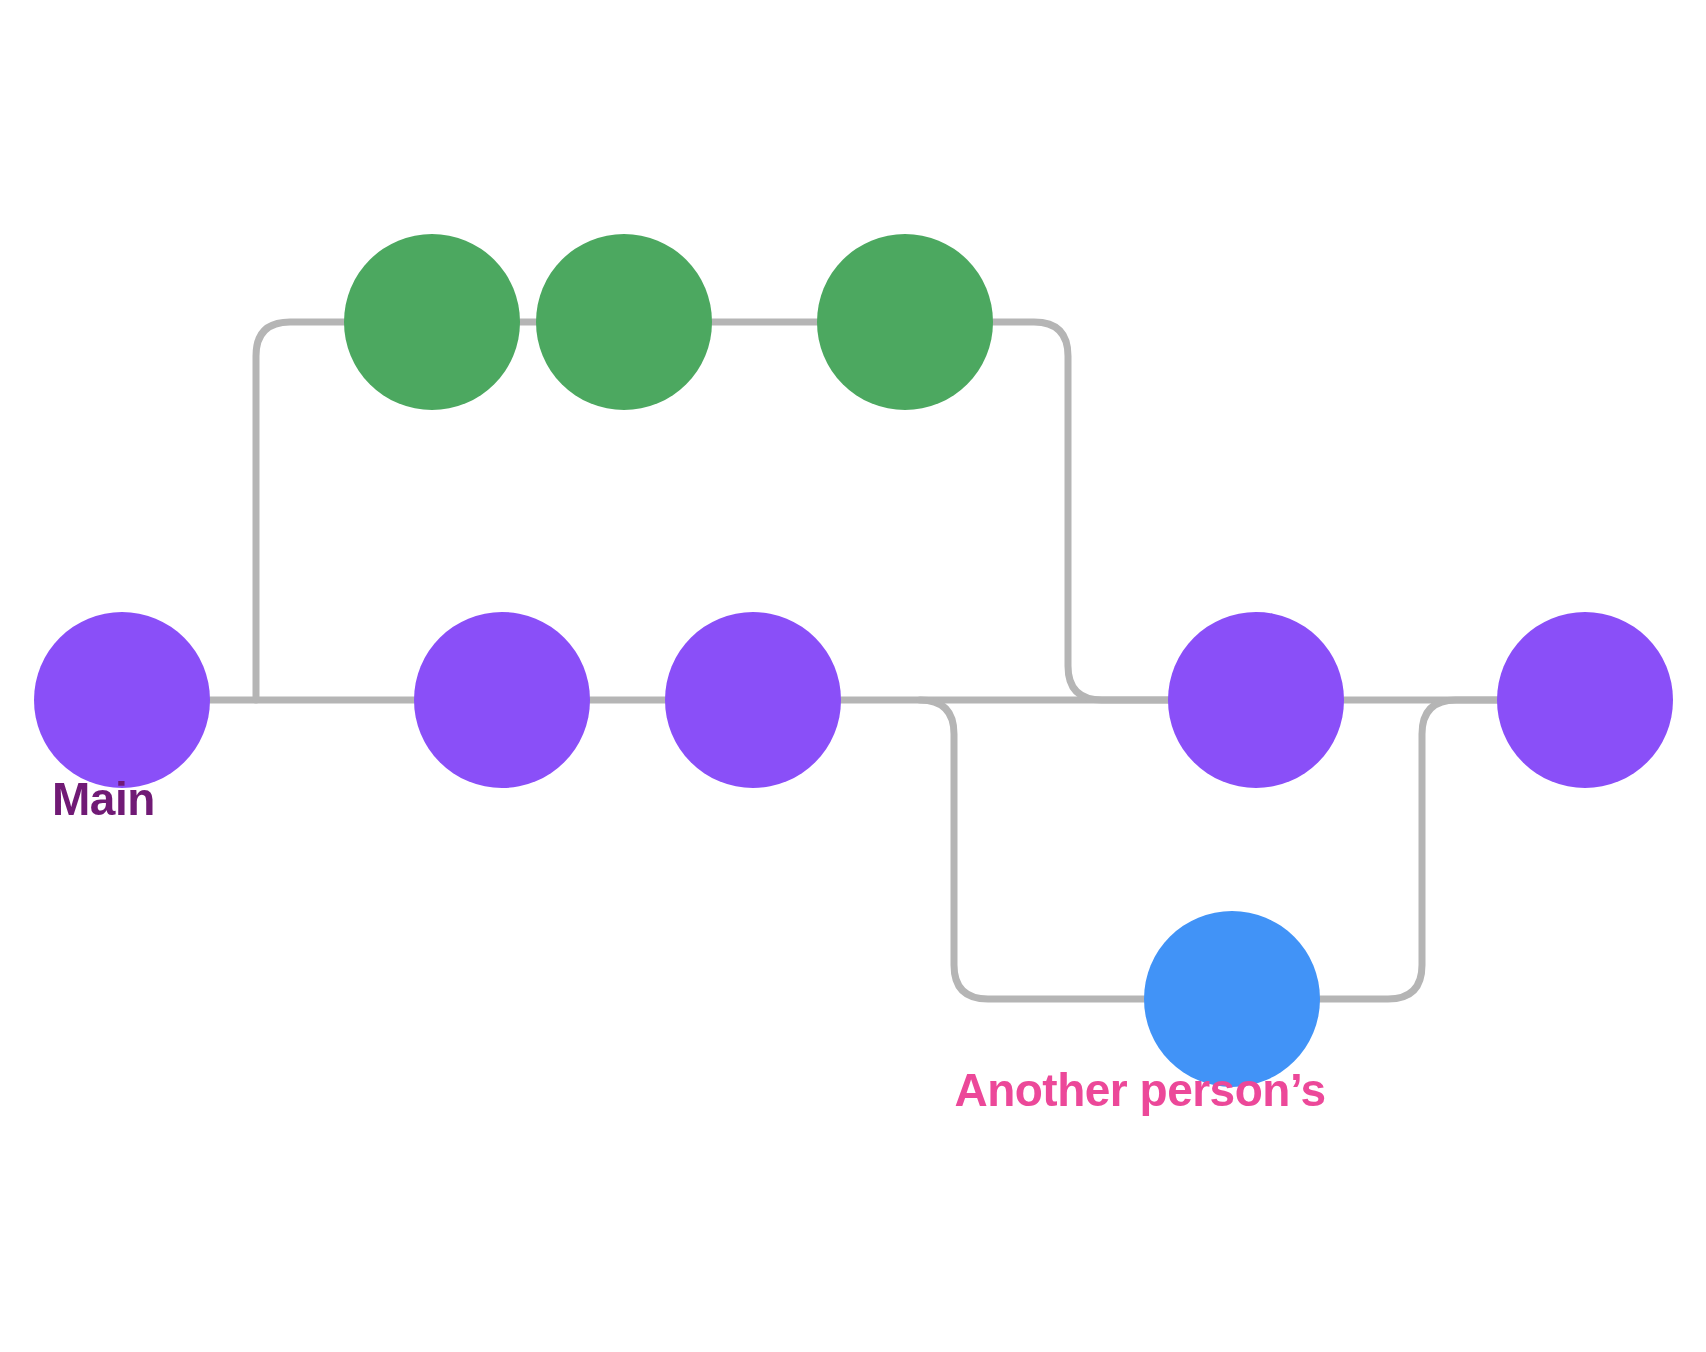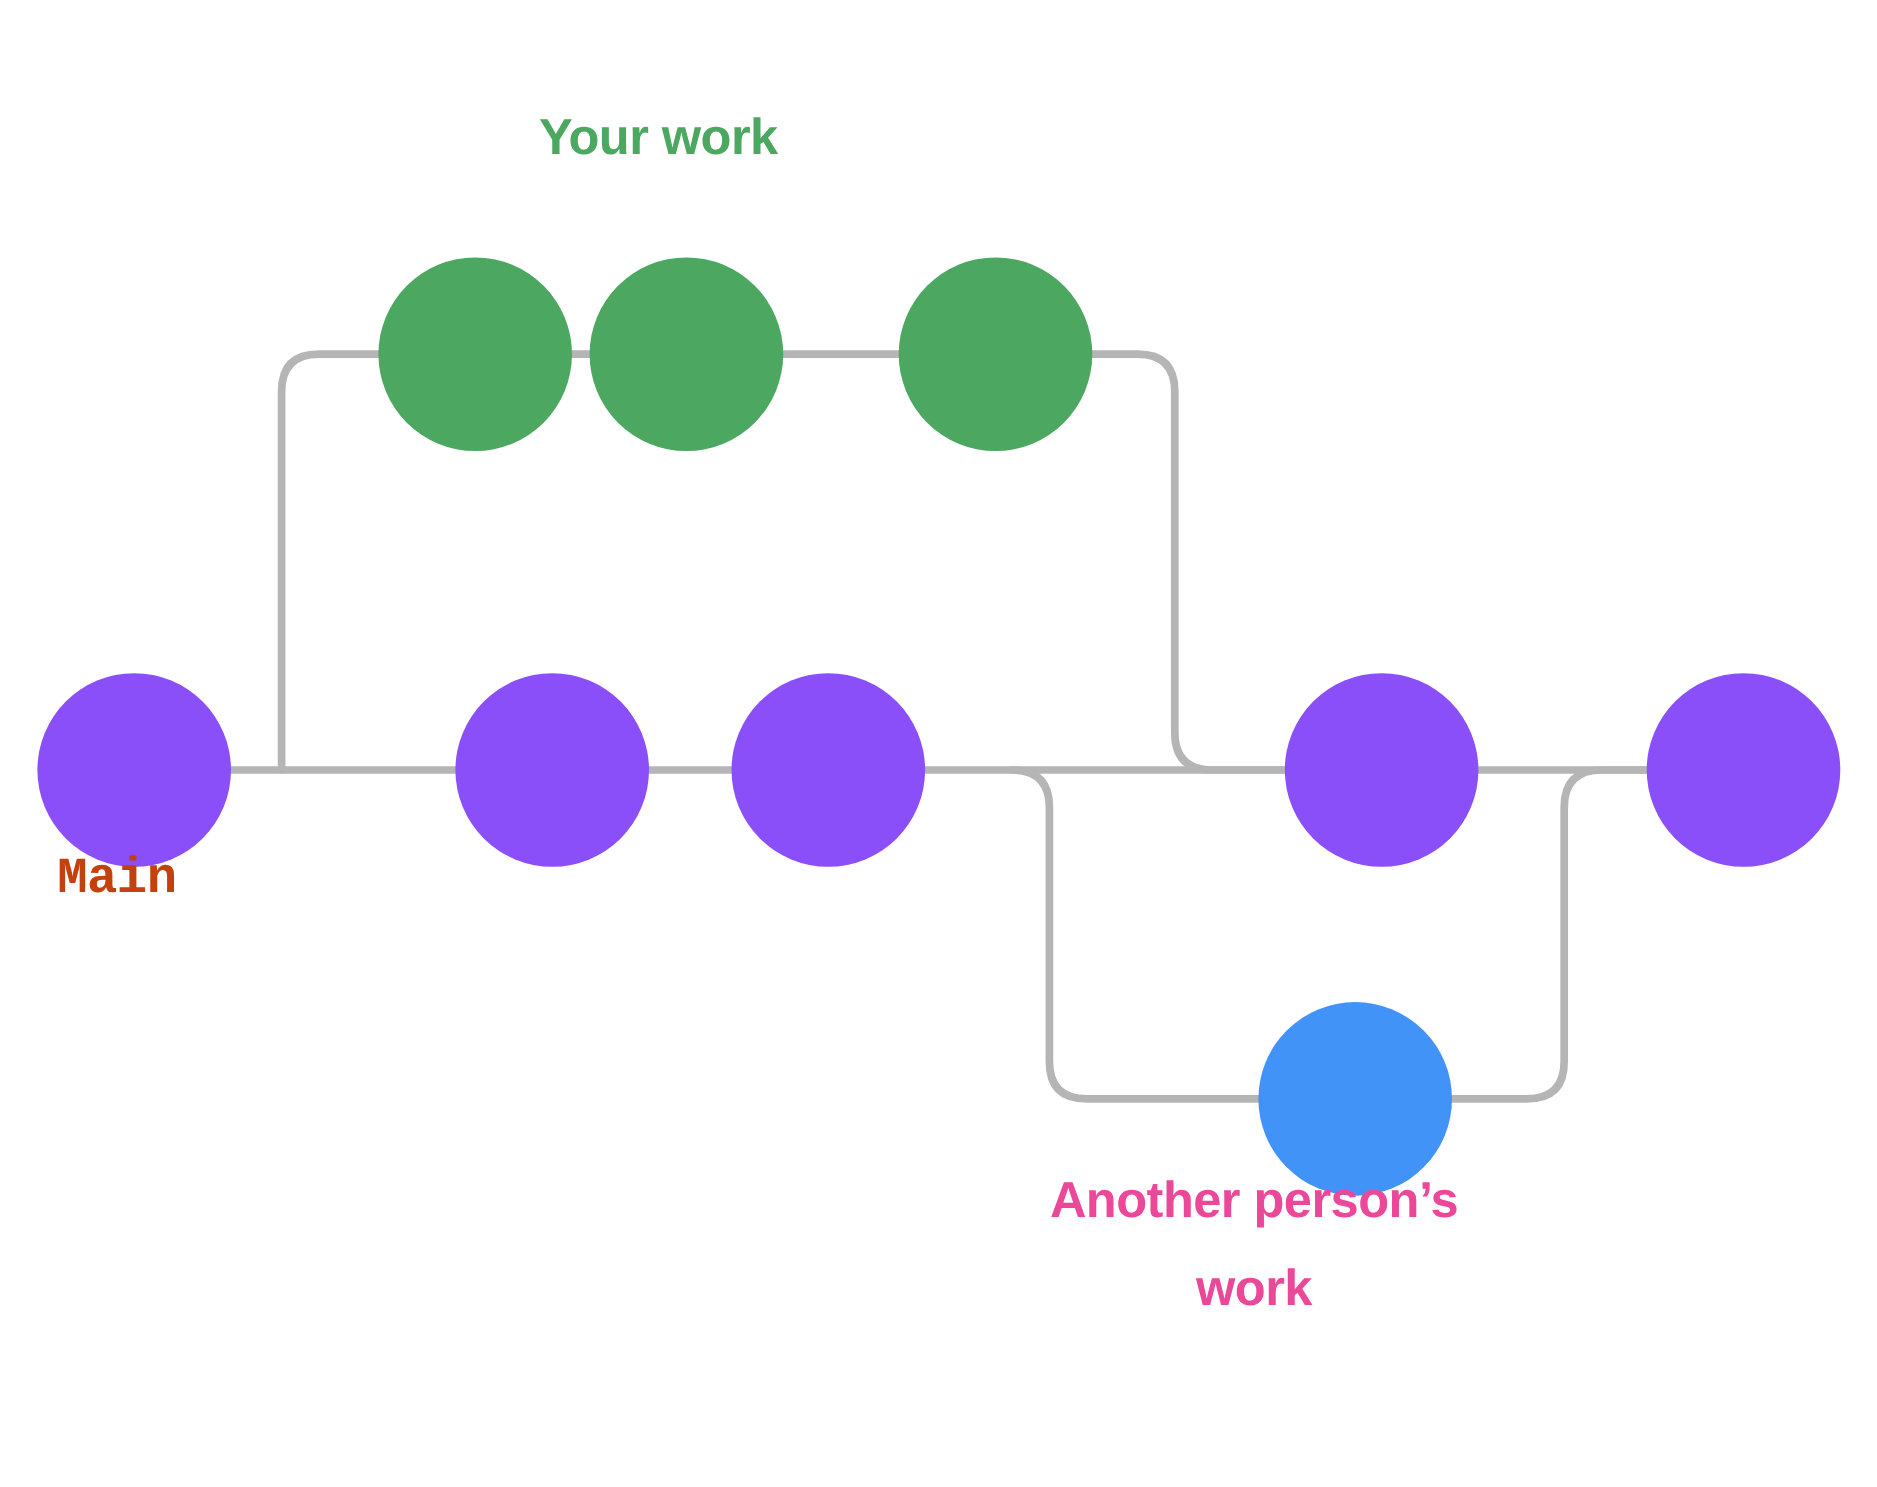--- a/index.html
+++ b/index.html
@@ -79,22 +79,20 @@
         <circle cx="753" cy="700" r="88" fill="#8A4FF8"></circle>
         <circle cx="1256" cy="700" r="88" fill="#8A4FF8"></circle>
         <circle cx="1585" cy="700" r="88" fill="#8A4FF8"></circle>
         <circle cx="432" cy="322" r="88" fill="#4CA860"></circle>
         <circle cx="624" cy="322" r="88" fill="#4CA860"></circle>
         <circle cx="905" cy="322" r="88" fill="#4CA860"></circle>
         <circle cx="1232" cy="999" r="88" fill="#4193F7"></circle>
       </g>
   </svg>
 
-  <div class="branch-label" id="label-your-work" style="color: rgb(76, 168, 96);">Your work</div>
 
-  <div class="branch-label" id="label-main" style="color: #c2410c; font-family: Liberation Mono, monospace;">Main</div>
+  <div class="branch-label" id="label-main" style="color: #701a75;">Main</div>
 
   <div class="branch-label" id="label-another" style="color: #ec4899;">
     <div>Another person’s</div>
-    <div>work</div>
   </div>
 
 </div>
 
 </body></html>

